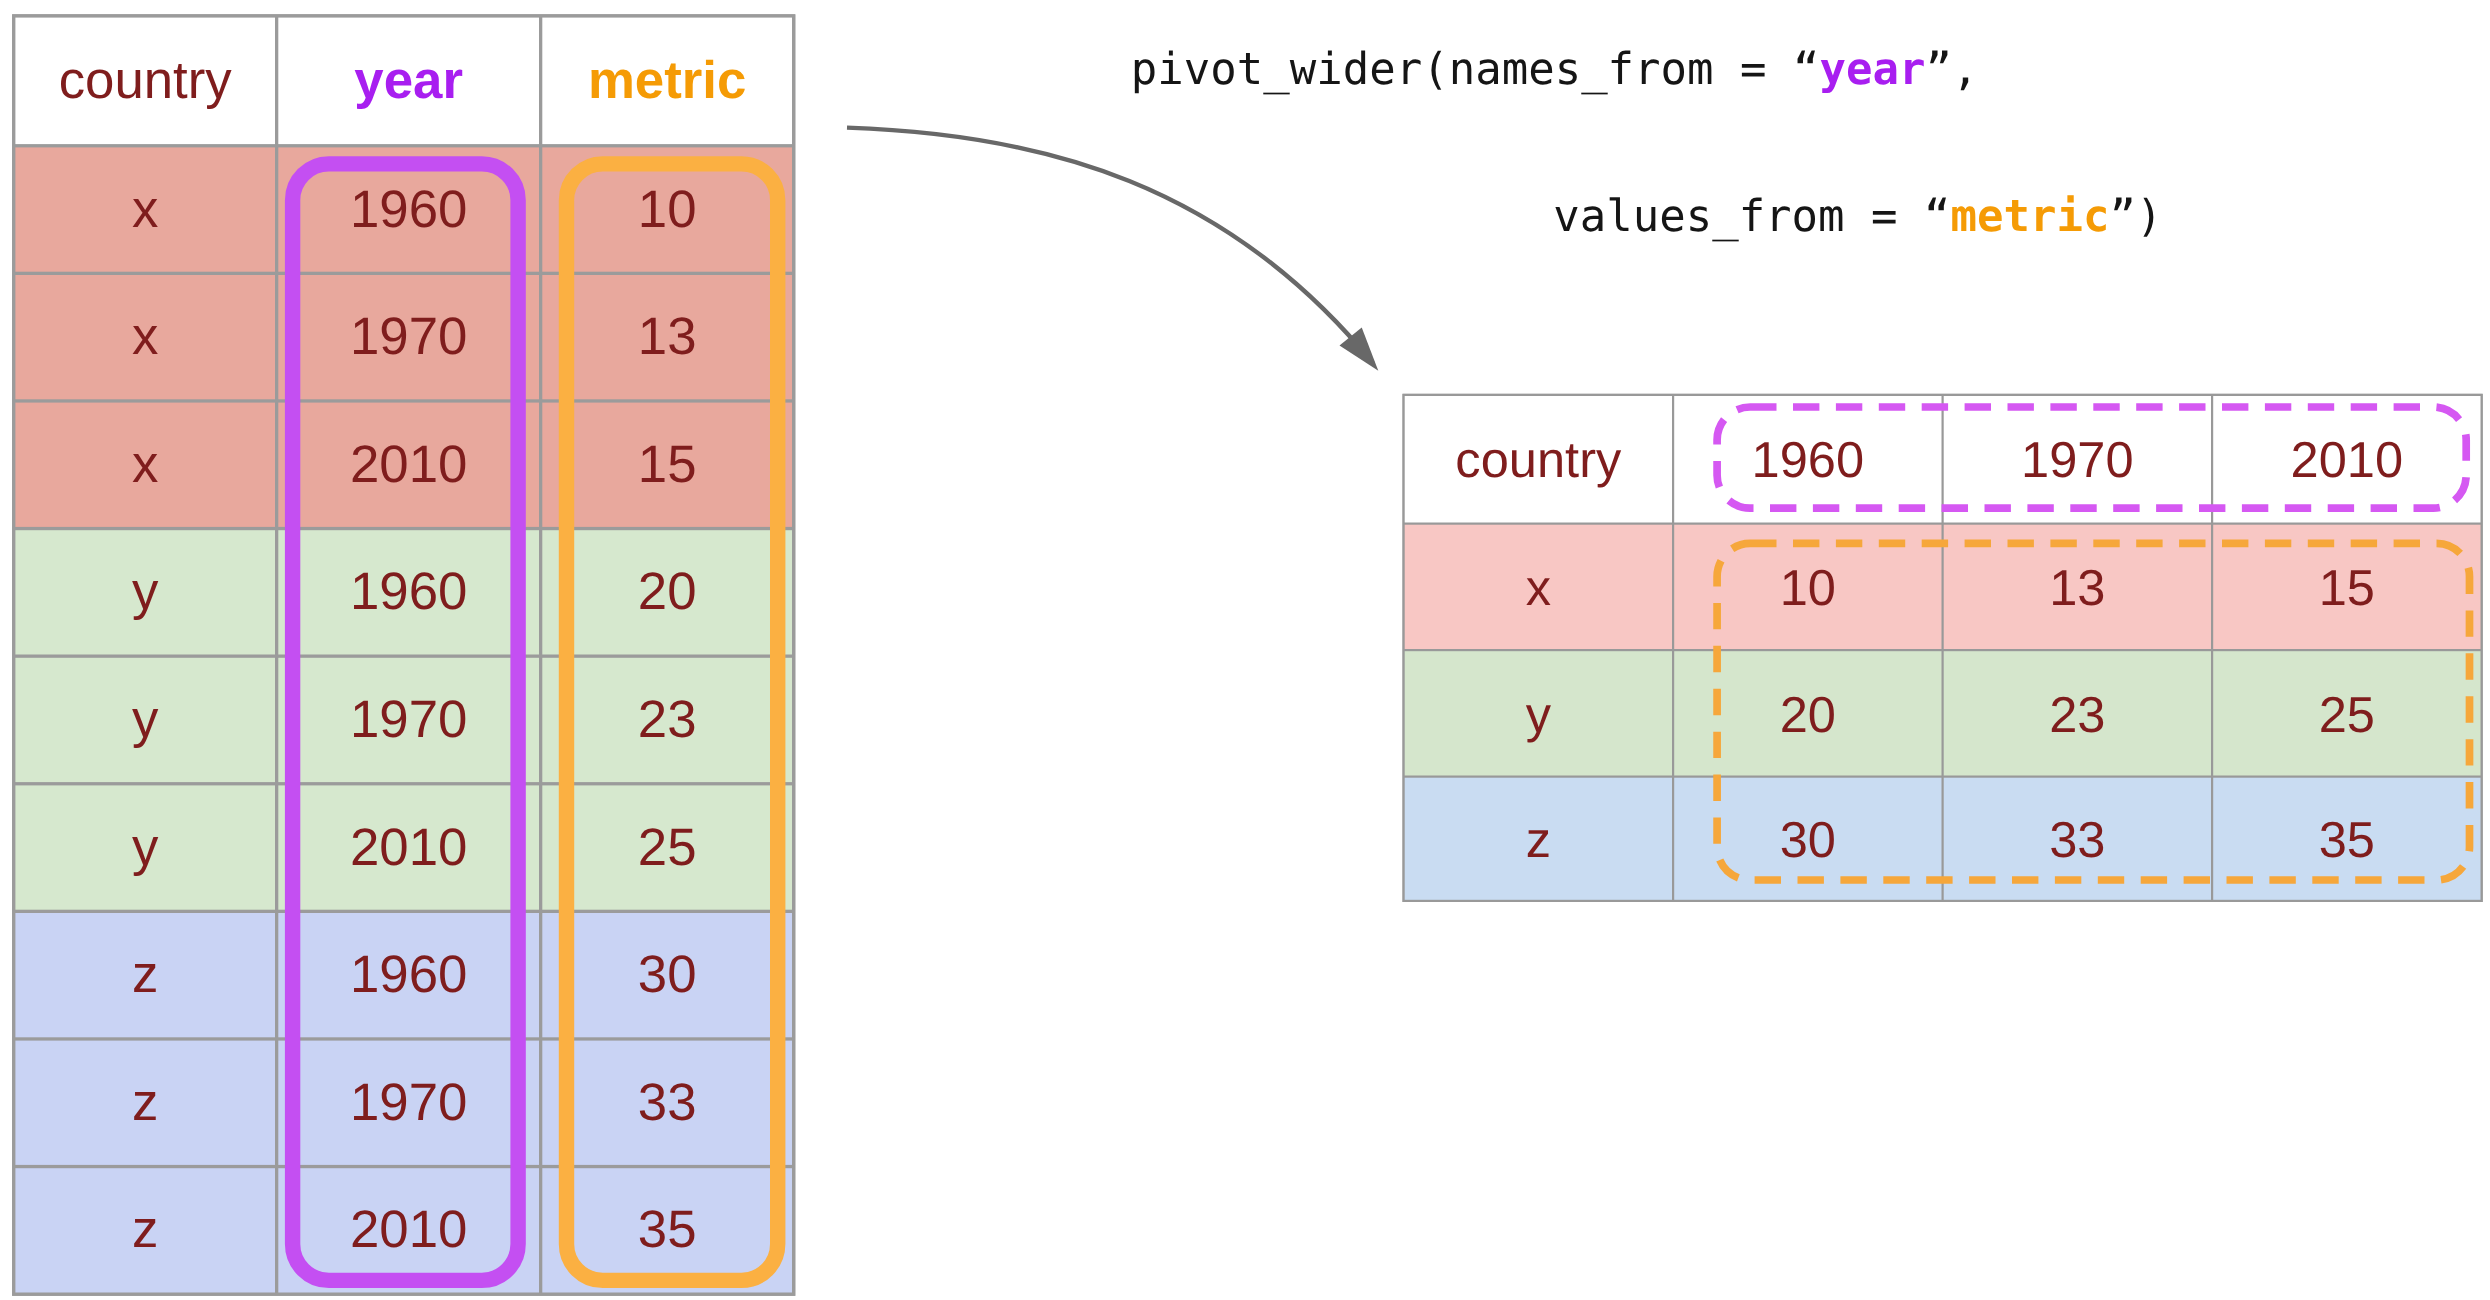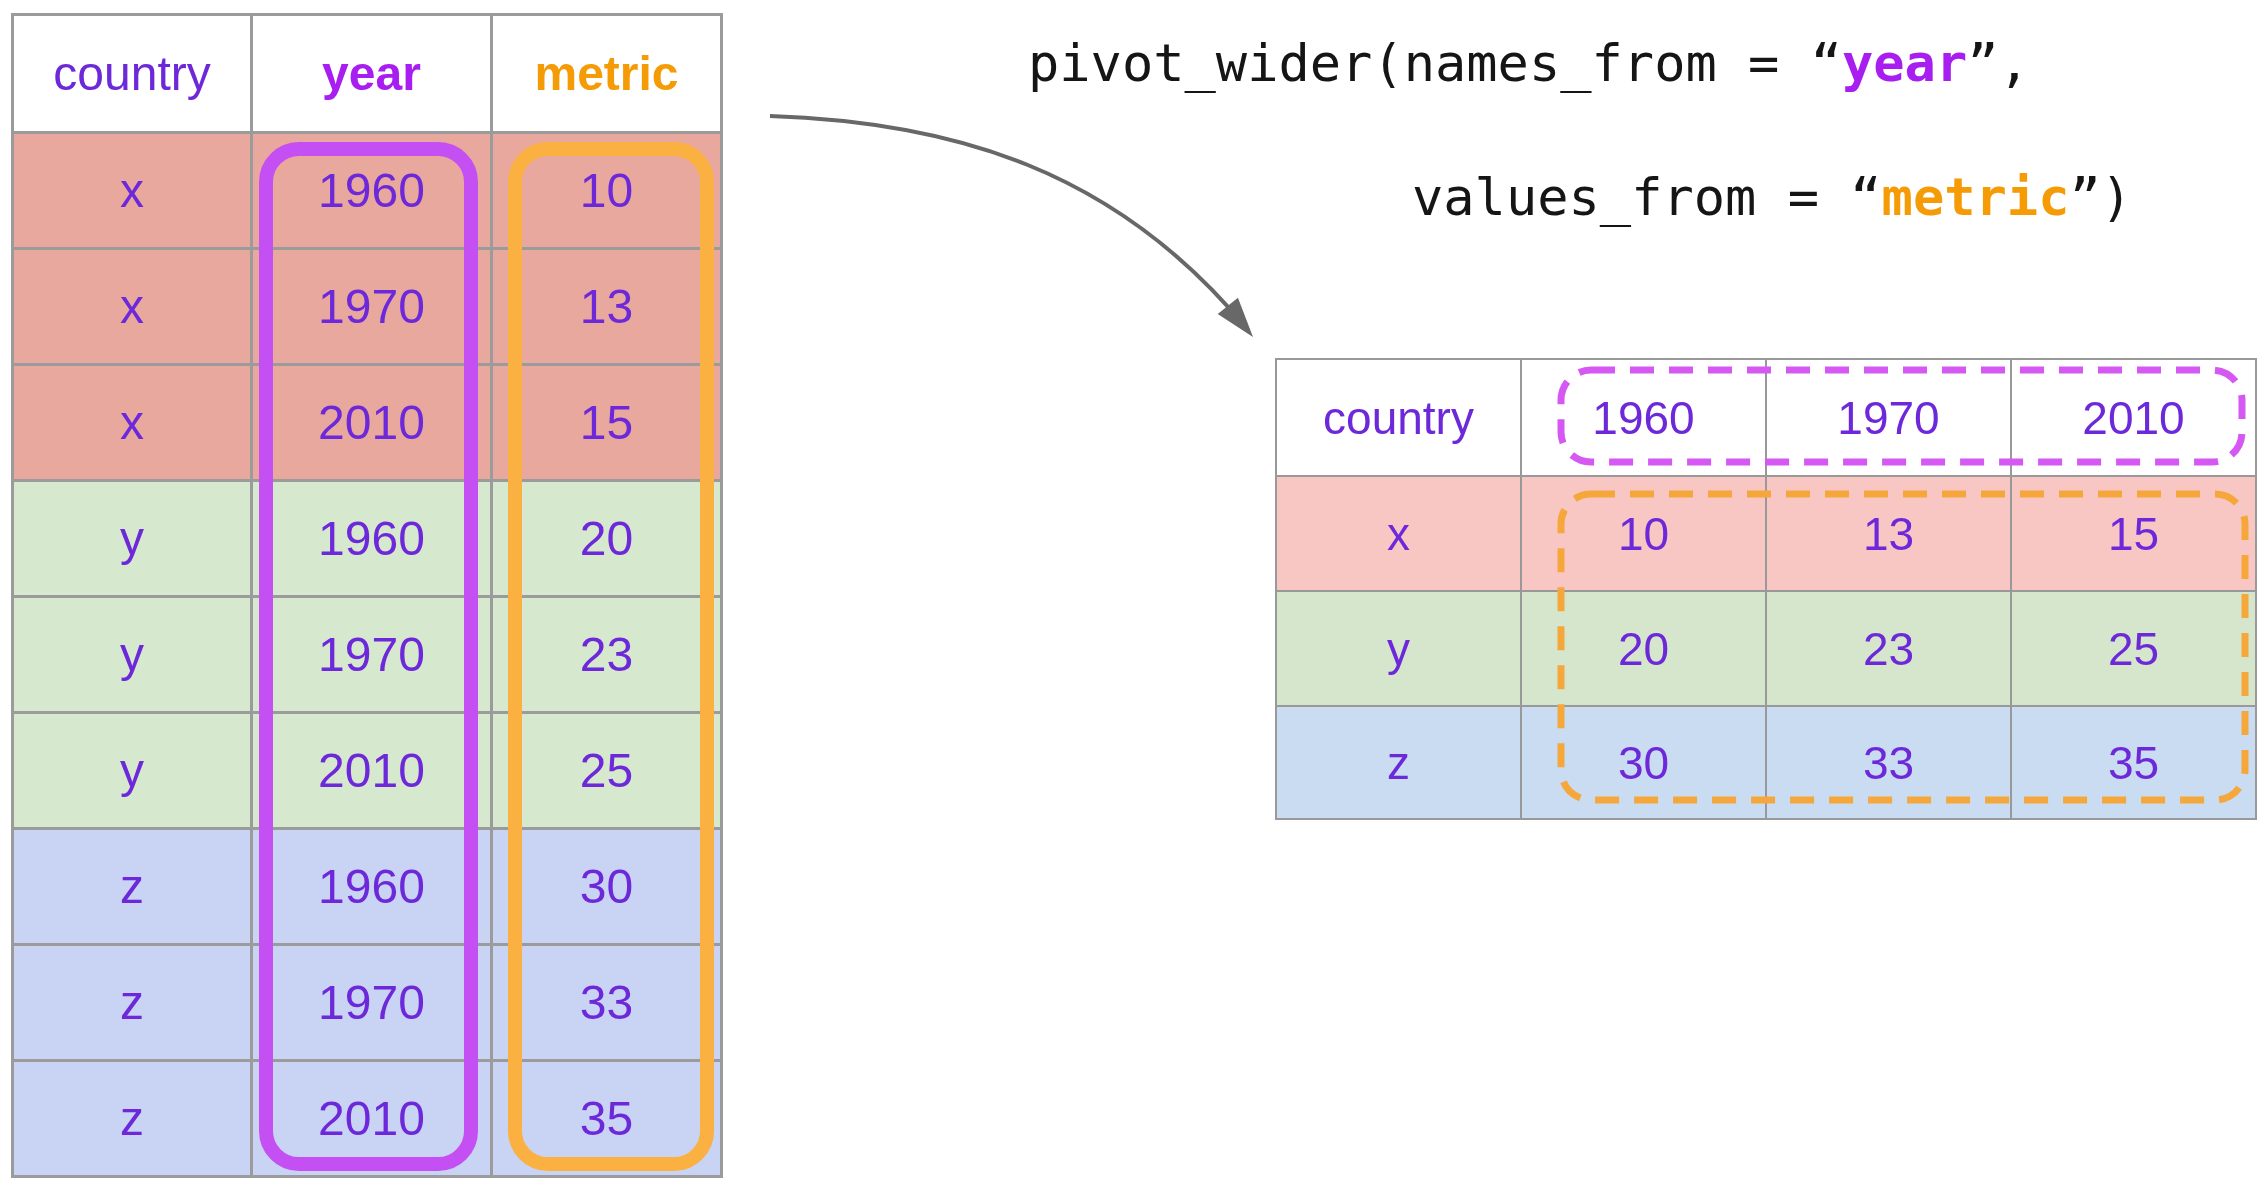--- a/index.html
+++ b/index.html
@@ -10,21 +10,21 @@
   
   .long-table{
     position:absolute;left:11px;top:13px;
     display:grid;
     grid-template-columns:236px 237px 227px;
     grid-template-rows:115px repeat(9,113px);
     gap:3px;background:#9b9b9b;border:3px solid #9b9b9b;
   }
   .cell{
     display:flex;align-items:center;justify-content:center;
-    font-size:48px;color:#6d28d9;background:#fff;
+    font-size:48px;color:#7f1d1d;background:#fff;
   }
   .hdr{background:#ffffff;font-weight:normal;}
   .hdr-year{color:#a81ef0;font-weight:bold;}
   .hdr-metric{color:#f59b05;font-weight:bold;}
   .bg-x{background:#e8a89d;}
   .bg-y{background:#d6e8ce;}
   .bg-z{background:#c9d3f4;}
   
   .wide-table{
     position:absolute;left:1275px;top:358px;
@@ -41,21 +41,21 @@
   .col-highlight{
     position:absolute;top:142px;height:1029px;border-radius:40px;
     box-sizing:border-box;pointer-events:none;
   }
   .col-highlight.year{left:259px;width:219px;border:14px solid #c44ff2;}
   .col-highlight.metric{left:508px;width:206px;border:14px solid #fbb042;}
   
   .code-line{
     position:absolute;white-space:pre;
     font-family:"DejaVu Sans Mono", monospace;
-    font-size:52px;line-height:66px;color:#151515;
+    font-size:40px;line-height:66px;color:#151515;
   }
   .code-line .hl-year{color:#a81ef0;font-weight:bold;}
   .code-line .hl-metric{color:#f59b05;font-weight:bold;}
   #code-line-1{left:1028px;top:30px;}
   #code-line-2{left:1412px;top:164px;}
   
   .overlay{position:absolute;left:0;top:0;pointer-events:none;}
 </style>
 </head>
 <body>

